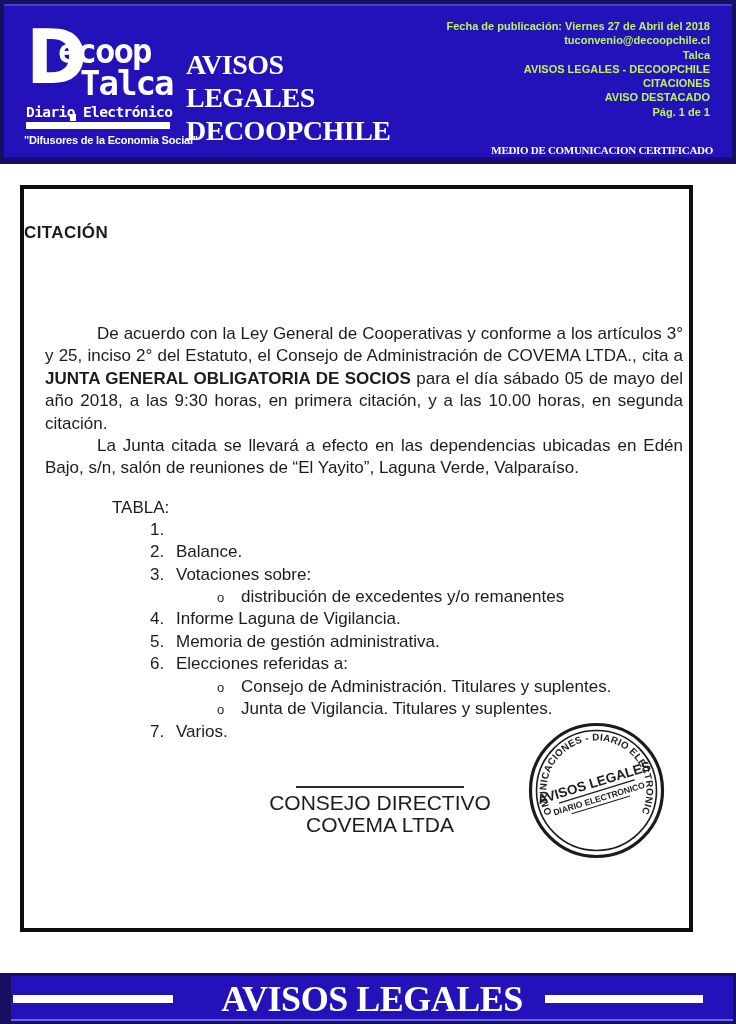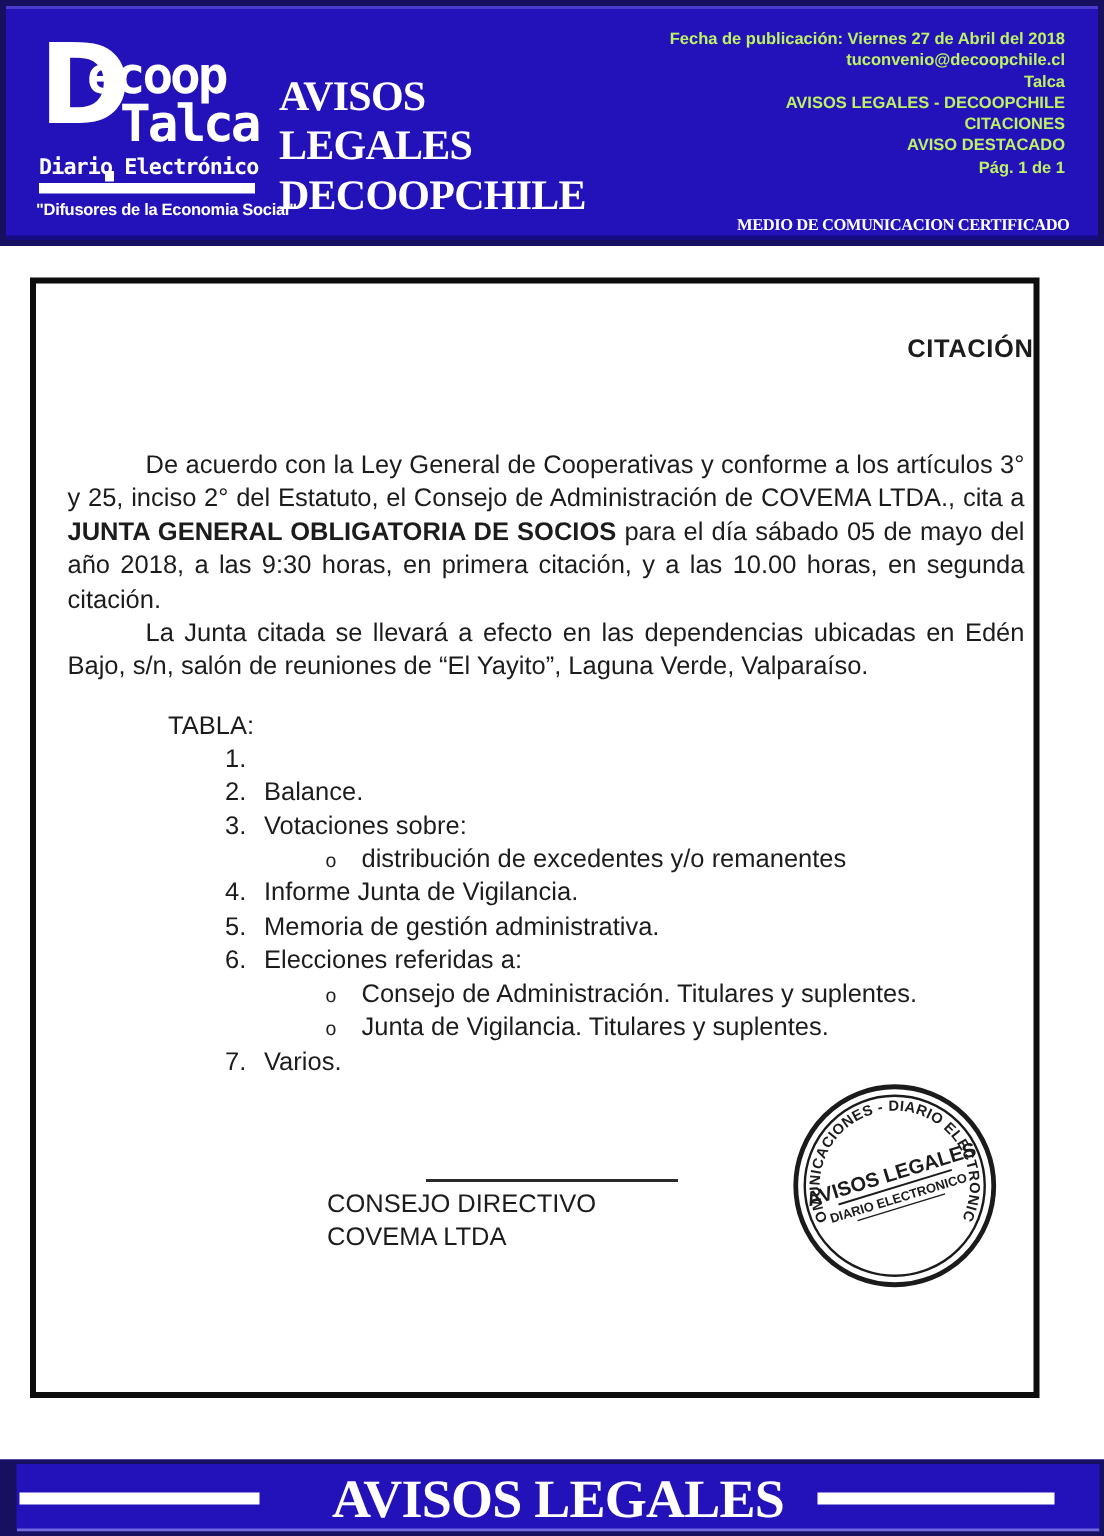--- a/index.html
+++ b/index.html
@@ -51,33 +51,33 @@
     font-family:"Liberation Serif", serif; font-weight:bold; font-size:11px;
     letter-spacing:-0.3px; white-space:nowrap;
   }
 
   
   .doc {
     position:absolute; left:20px; top:185px; width:673px; height:747px;
     background:#fff; border:4px solid #0d0d0d; color:#1c1c1c;
   }
   .doc-title {
-    margin-top:34px; text-align:right; font-weight:bold; font-size:17px; letter-spacing:0.4px;
-  }
-  .doc-paras { margin:56px 6px 0 21px; font-size:17px; line-height:22.4px; text-align:justify; }
+    margin-top:34px; text-align:left; font-weight:bold; font-size:17px; letter-spacing:0.4px;
+  }
+  .doc-paras { margin:80px 6px 0 21px; font-size:17px; line-height:22.4px; text-align:justify; }
   .doc-paras p { text-indent:52px; margin:0; }
   .agenda-label { margin:18px 0 1px 88px; font-size:17px; }
   .agenda { font-size:17px; }
   .agenda-row { display:flex; line-height:22.4px; }
   .agenda-row .marker { flex:0 0 auto; }
   .row-l1 .marker { margin-left:126px; width:26px; }
   .row-l2 .marker { margin-left:193px; width:24px; font-size:13px; transform:translateY(1px); }
   .signature {
-    position:absolute; left:194px; top:597px; width:300px; text-align:left;
-    font-size:17px; line-height:21.5px;
+    position:absolute; left:206px; top:597px; width:300px; text-align:center;
+    font-size:21px; line-height:21.5px;
   }
   .sig-line { width:168px; border-top:2px solid #2a2a2a; margin:0 auto 4px auto; }
   .stamp { position:absolute; left:502px; top:531px; width:141px; height:141px; }
 
   
   .banner-bottom {
     position:absolute; left:0; top:973px; width:736px; height:51px;
     background:#2312ba; border:3px solid #171061; border-left-width:11px;
     box-shadow: inset 0 -2px 0 rgba(190,190,255,.5);
   }
@@ -146,21 +146,21 @@
       <div class="agenda-row row-l1">
           <span class="marker">3.</span>
           <span>Votaciones sobre:</span>
         </div>
       <div class="agenda-row row-l2">
           <span class="marker">o</span>
           <span>distribución de excedentes y/o remanentes</span>
         </div>
       <div class="agenda-row row-l1">
           <span class="marker">4.</span>
-          <span>Informe Junta de Vigilancia.</span>
+          <span>Informe Laguna de Vigilancia.</span>
         </div>
       <div class="agenda-row row-l1">
           <span class="marker">5.</span>
           <span>Memoria de gestión administrativa.</span>
         </div>
       <div class="agenda-row row-l1">
           <span class="marker">6.</span>
           <span>Elecciones referidas a:</span>
         </div>
       <div class="agenda-row row-l2">

